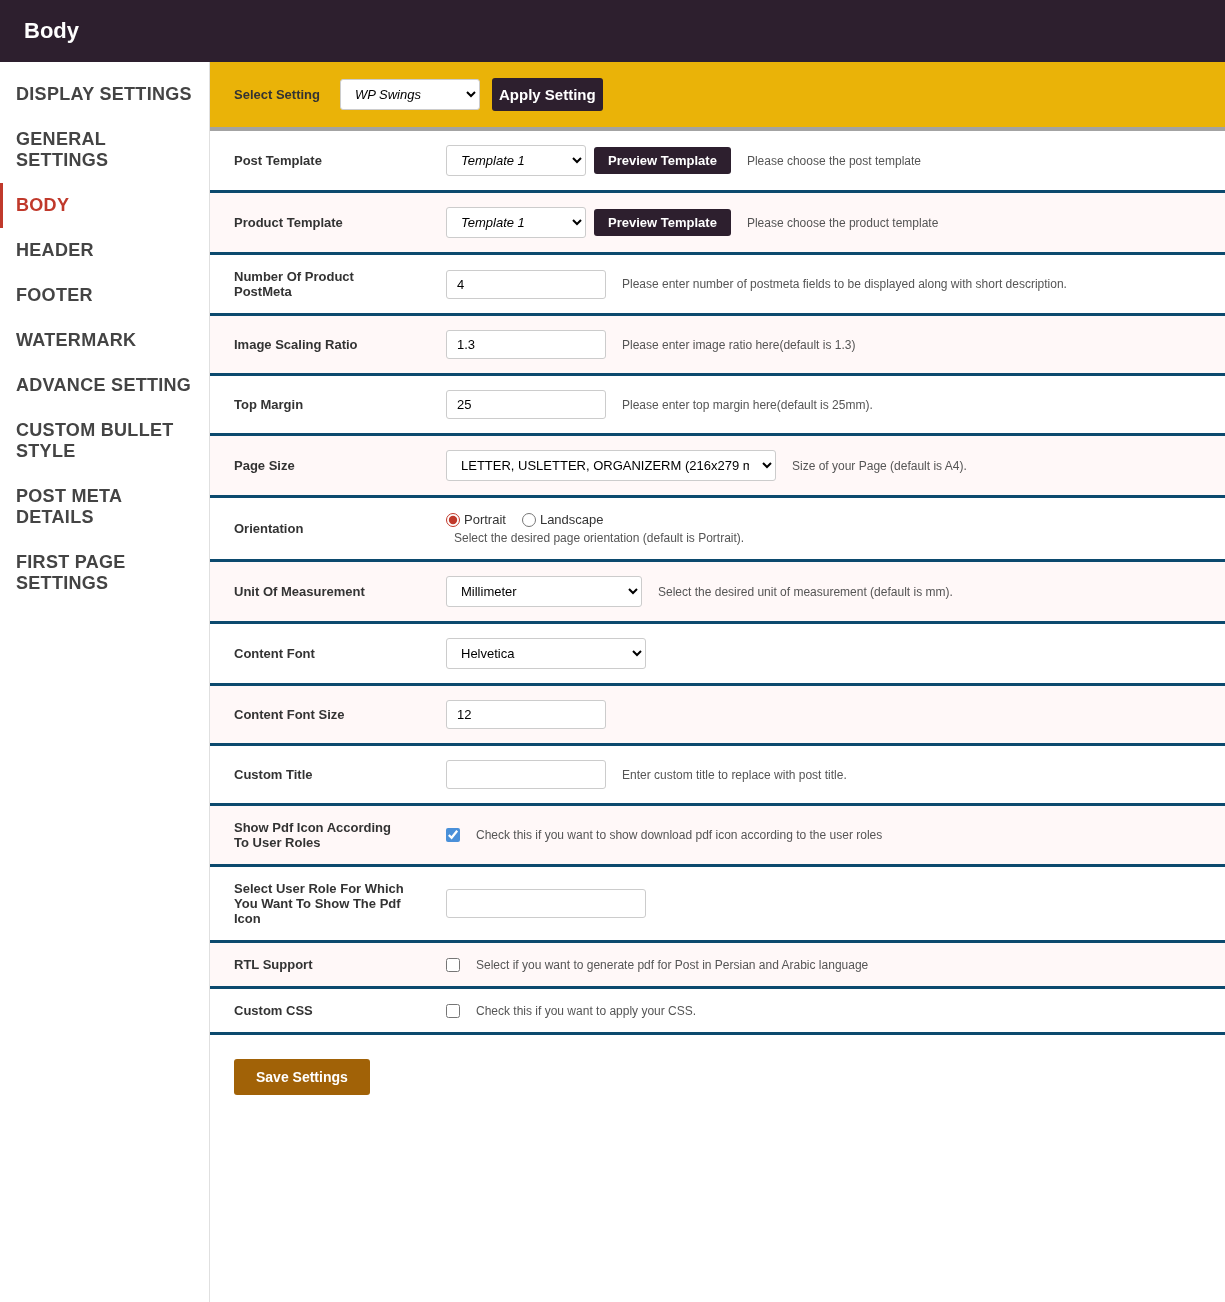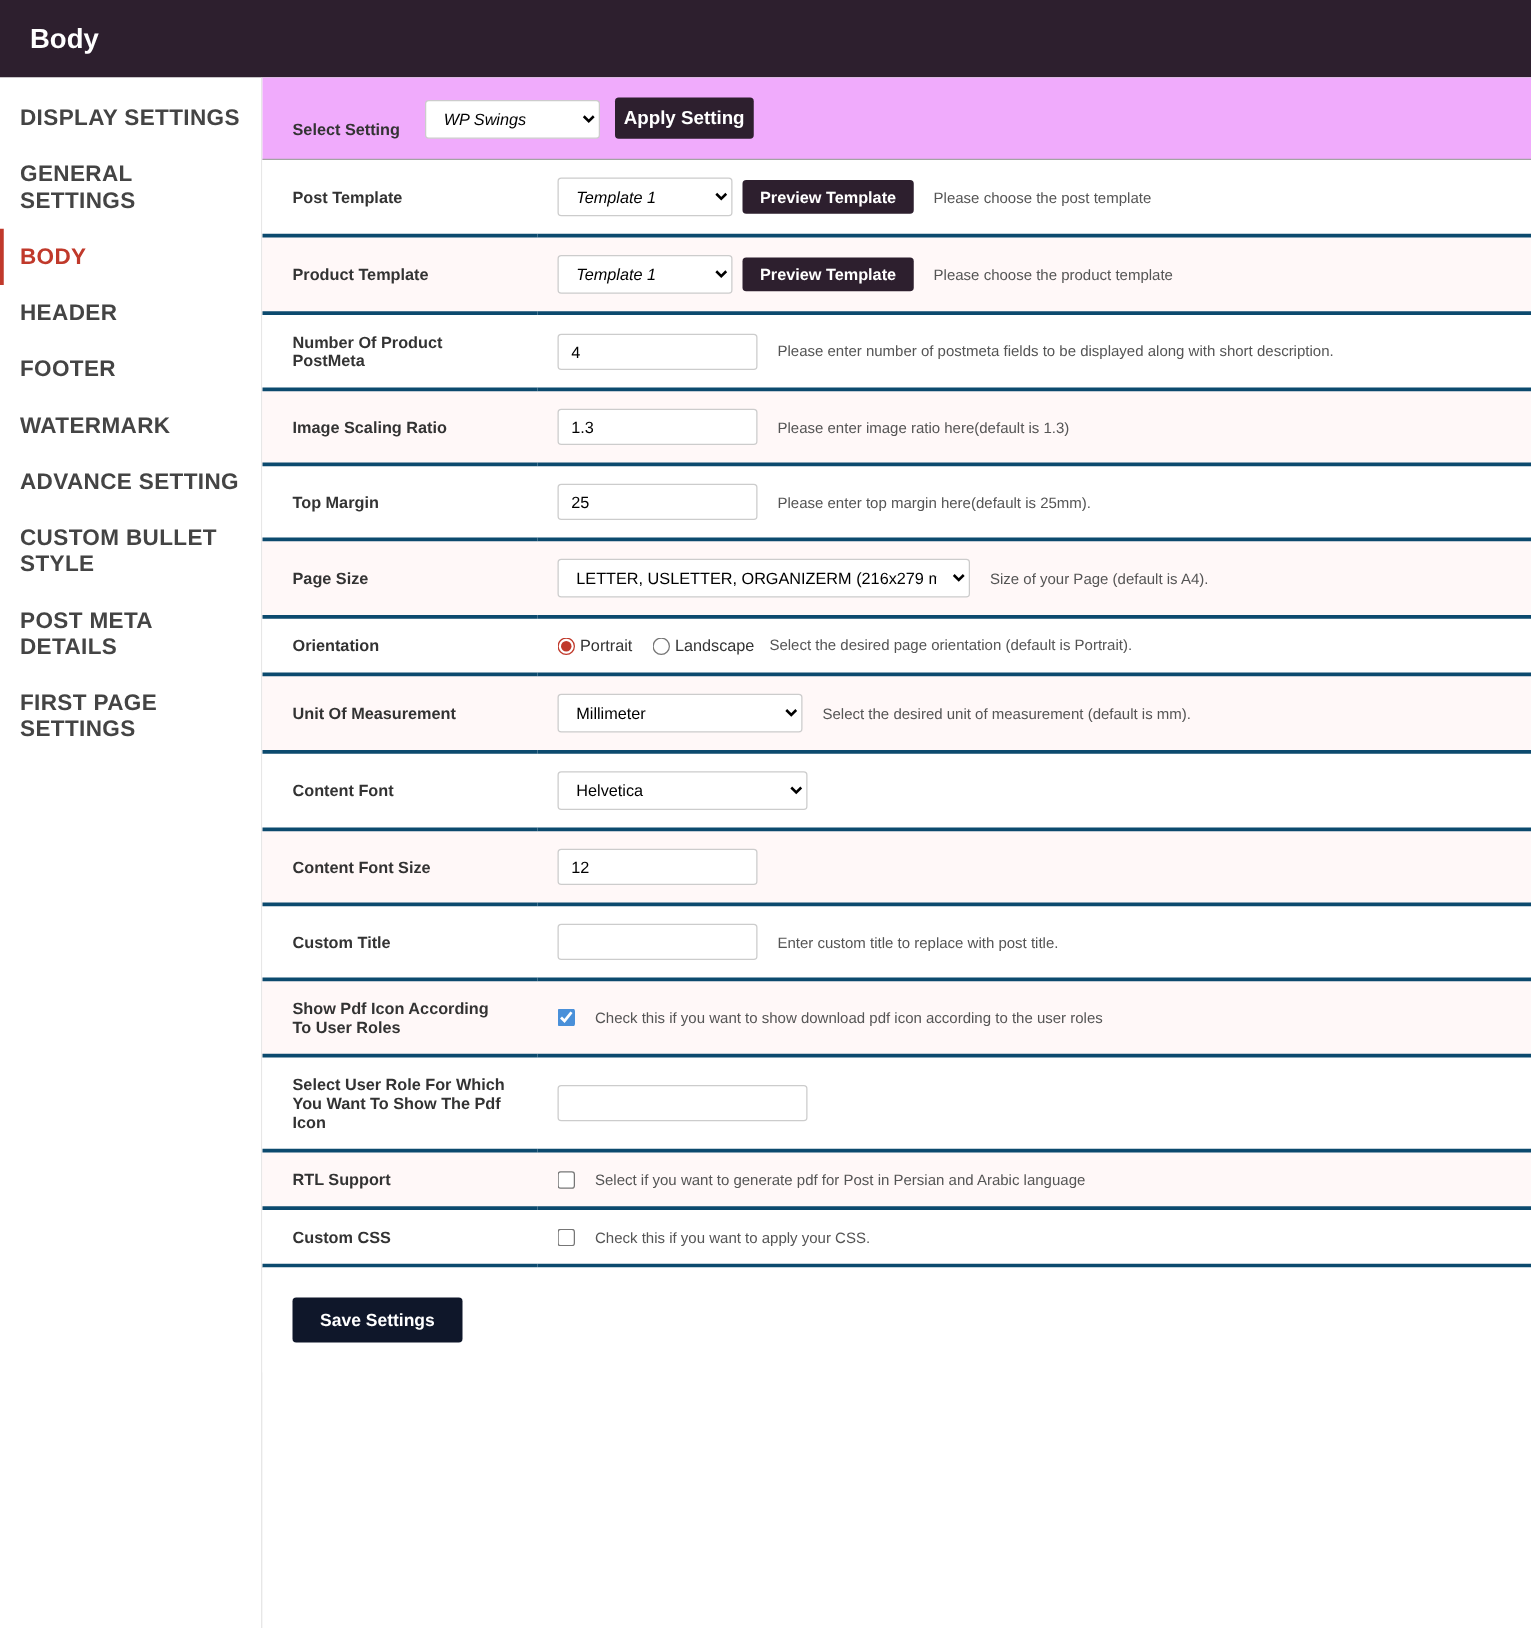--- a/index.html
+++ b/index.html
@@ -42,25 +42,25 @@
       padding-left: 13px;
     }
 
     .content-area {
       flex: 1;
       padding: 0;
       background: #fff;
     }
 
     .select-setting-bar {
-      background: #f0abfc;
+      background: #eab308;
       padding: 16px 24px;
-      border-bottom: 1px solid #a3a3a3;
-      display: flex;
-      align-items: flex-end;
+      border-bottom: 4px solid #a3a3a3;
+      display: flex;
+      align-items: center;
       gap: 12px;
     }
 
     .select-setting-label {
       font-weight: bold;
       font-size: 13px;
       margin-right: 8px;
     }
 
     .settings-table {
@@ -147,21 +147,21 @@
       color: #fff;
       border: none;
       border-radius: 3px;
       padding: 6px 14px;
       font-size: 13px;
       cursor: pointer;
       font-weight: bold;
     }
 
     .btn-save {
-      background: #0f172a;
+      background: #a16207;
       color: #fff;
       border: none;
       border-radius: 3px;
       padding: 10px 22px;
       font-size: 14px;
       cursor: pointer;
       font-weight: bold;
     }
 
     .row-inline {
@@ -191,21 +191,21 @@
     }
 
     .checkbox-input {
       width: 14px;
       height: 14px;
       accent-color: #4a90d9;
     }
 
     .orientation-section {
       display: flex;
-      flex-direction: row;
+      flex-direction: column;
       gap: 4px;
     }
 
     .save-row {
       padding: 24px;
       background: #fff;
     }
   </style>
 </head>
 <body>

